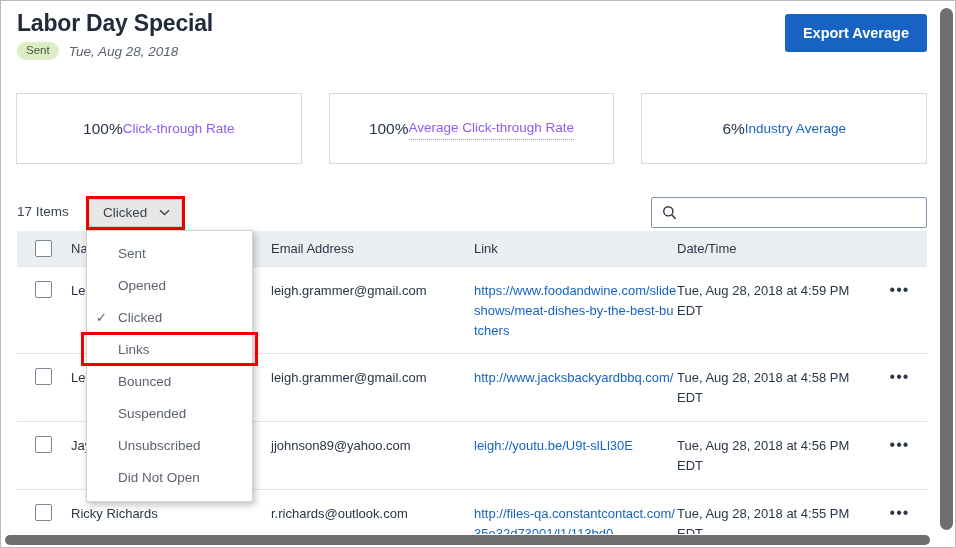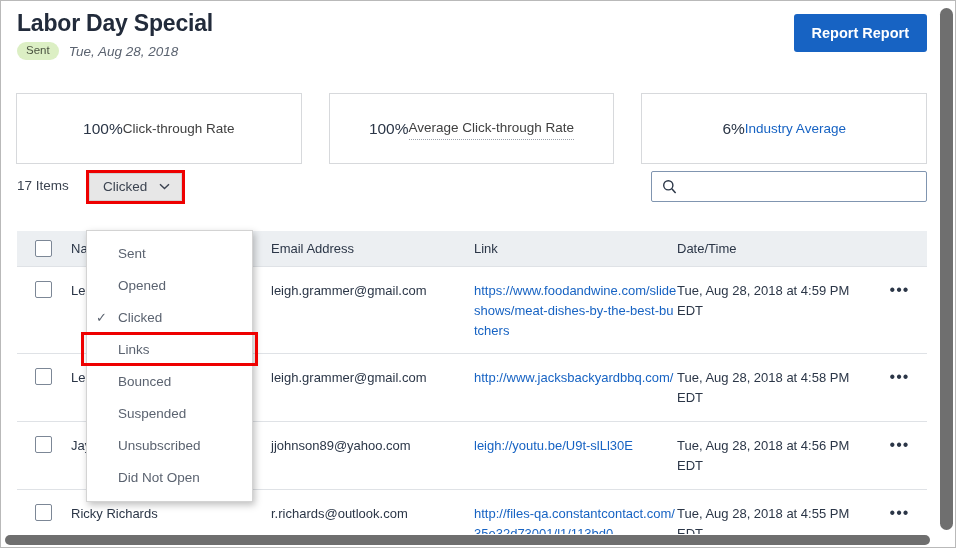--- a/index.html
+++ b/index.html
@@ -91,37 +91,37 @@
     align-items: center;
     justify-content: center;
   }
   .stat-value {
     font-size: 15.5px;
     color: #2b3647;
     line-height: 21px;
   }
   .stat-label {
     font-size: 13.5px;
-    color: #404040;
+    color: #8b5cf6;
     line-height: 20px;
     margin-top: 1px;
   }
   .stat-label.dotted {
     border-bottom: 1px dotted #9aa1ab;
     padding-bottom: 1px;
   }
   .stat-label.link {
     color: #1763c3;
     cursor: pointer;
   }
 
   
   .filterbar {
     position: absolute;
-    left: 16px; top: 170px;
+    left: 16px; top: 196px;
     width: 910px;
     height: 32px;
   }
   .item-count {
     position: absolute;
     left: 0; top: 7px;
     font-size: 13.5px;
     color: #3b4350;
   }
   .filter-wrap {
@@ -301,21 +301,21 @@
 <div id="root">
   <div id="page">
 
     <div class="header">
       <div class="title">Labor Day Special</div>
       <div class="subline">
         <span class="badge-sent">Sent</span>
         <span class="sent-date">Tue, Aug 28, 2018</span>
       </div>
     </div>
-    <button class="export-btn">Report Report</button>
+    <button class="export-btn">Export Average</button>
 
     <div class="stats">
       <div class="stat-card">
         <div class="stat-value">100%</div>
         <div class="stat-label">Click-through Rate</div>
       </div>
       <div class="stat-card">
         <div class="stat-value">100%</div>
         <div class="stat-label dotted">Average Click-through Rate</div>
       </div>

